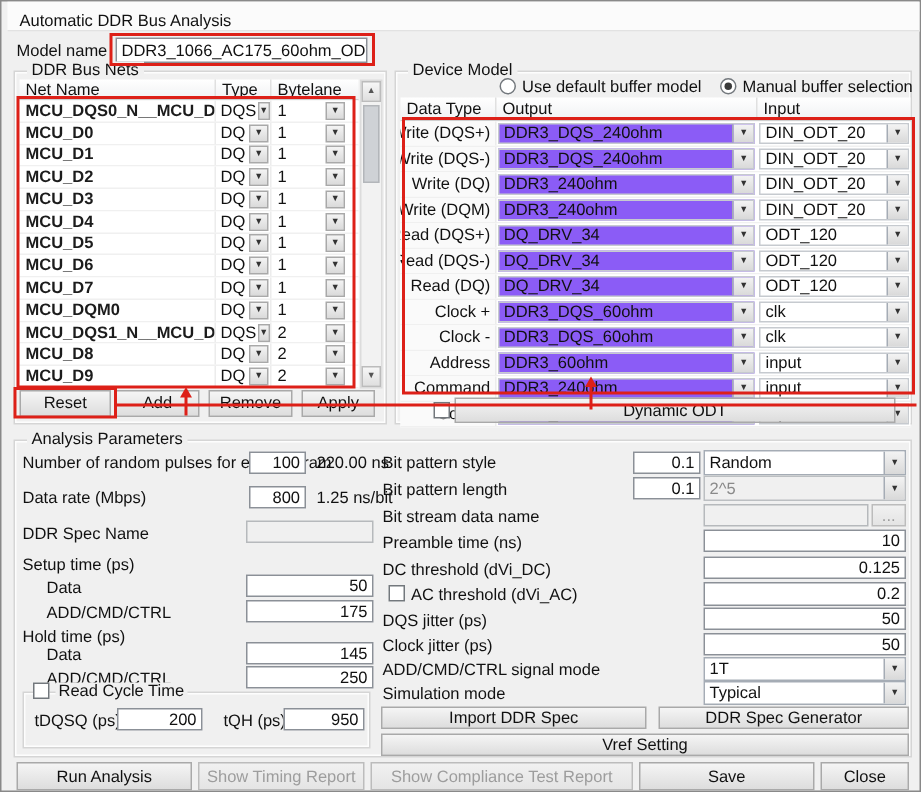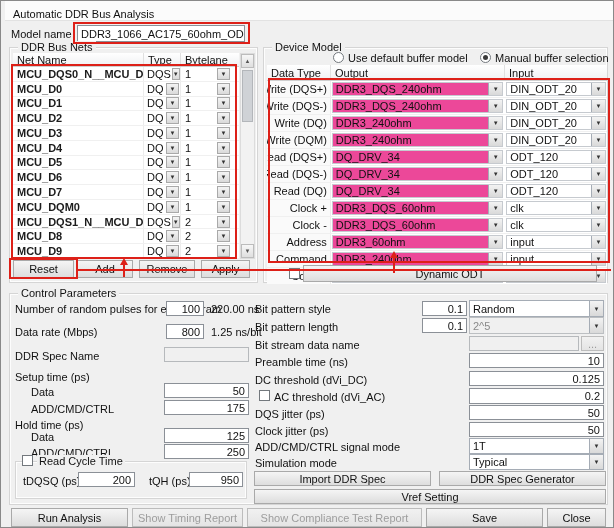--- a/index.html
+++ b/index.html
@@ -36,21 +36,21 @@
   .tbody{position:absolute;background:#fff;display:flex;flex-direction:column;}
   .brow,.drow{display:flex;flex:1;border-bottom:1px solid #f0f0f0;align-items:stretch;background:#fff;}
   .brow .c-name{width:131px;padding:0 4px;display:flex;align-items:center;border-right:1px solid #ececec;
     overflow:hidden;white-space:nowrap;font-weight:600;color:#1c1c1c;}
   .brow .c-type{width:37px;display:flex;align-items:center;padding-left:3px;border-right:1px solid #ececec;}
   .brow .c-type span:first-child{flex:1;}
   .brow .c-lane{width:50px;display:flex;align-items:center;padding-left:4px;}
   .brow .c-lane span:first-child{flex:1;}
   .drow .c-dt{width:64px;padding:0 3px;display:flex;align-items:center;justify-content:flex-end;
     background:#fafafa;border-right:1px solid #ececec;overflow:hidden;white-space:nowrap;}
-  .drow .c-out{width:172px;display:flex;align-items:stretch;border:1px solid #c6cacf;background:#ec4899;margin:1px 1px;}
+  .drow .c-out{width:172px;display:flex;align-items:stretch;border:1px solid #c6cacf;background:#8b5cf6;margin:1px 1px;}
   .drow .c-in{width:100px;display:flex;align-items:stretch;border:1px solid #c6cacf;background:#fff;margin:1px 1px 1px 2px;}
   .drow .cv{flex:1;padding:0 3px;display:flex;align-items:center;overflow:hidden;white-space:nowrap;}
   
   .sbar{position:absolute;width:15px;background:#f2f2f2;border:1px solid #dcdcdc;}
   .sbtn{position:absolute;left:0;width:13px;height:14px;background:linear-gradient(#f7f7f7,#dfdfdf);
     border:1px solid #bcbcbc;display:flex;align-items:center;justify-content:center;font-size:6px;color:#555;}
   .sthumb{position:absolute;left:1px;width:11px;background:#cfd2d6;border:1px solid #b3b6ba;}
   
   .radio{position:absolute;width:11px;height:11px;border-radius:50%;border:1px solid #73787d;background:#fff;}
   .radio.sel::after{content:"";position:absolute;left:2px;top:2px;width:5px;height:5px;border-radius:50%;background:#3a3a3a;}
@@ -425,21 +425,21 @@
         </div>
       </div>
     </div>
 
   <div class="check" style="left:288px;top:267px;"></div>
   <div class="btn" style="left:302px;top:264px;width:294px;height:17px;">
     <span>Dynamic ODT</span>
   </div>
 
   <div class="group" style="left:8px;top:292px;width:599px;height:212px;">
-    <span class="group-label">Control Parameters</span>
+    <span class="group-label">Analysis Parameters</span>
   </div>
 
   <span class="lbl" style="left:14px;top:302px;">Number of random pulses for eye diagram</span>
   <div class="field num" style="left:165px;top:300px;width:38px;height:15px;">
       <span>100</span>
     </div>
   <span class="lbl" style="left:210px;top:302px;">220.00 ns</span>
 
   <span class="lbl" style="left:14px;top:325px;">Data rate (Mbps)</span>
   <div class="field num" style="left:165px;top:323px;width:38px;height:15px;">
@@ -458,21 +458,21 @@
       <span>50</span>
     </div>
   <span class="lbl" style="left:30px;top:402px;">ADD/CMD/CTRL</span>
   <div class="field num" style="left:163px;top:399px;width:85px;height:15px;">
       <span>175</span>
     </div>
 
   <span class="lbl" style="left:14px;top:418px;">Hold time (ps)</span>
   <span class="lbl" style="left:30px;top:430px;">Data</span>
   <div class="field num" style="left:163px;top:427px;width:85px;height:15px;">
-      <span>125</span>
+      <span>145</span>
     </div>
   <span class="lbl" style="left:30px;top:446px;">ADD/CMD/CTRL</span>
   <div class="field num" style="left:163px;top:443px;width:85px;height:15px;">
       <span>250</span>
     </div>
 
   <div class="group" style="left:14px;top:460px;width:232px;height:38px;background:#f0f0f0;"></div>
   <div class="check" style="left:21px;top:454px;"></div>
   <span class="lbl" style="left:36px;top:454px;background:#f0f0f0;padding:0 2px;">Read Cycle Time</span>
   <span class="lbl" style="left:22px;top:474px;">tDQSQ (ps)</span>

